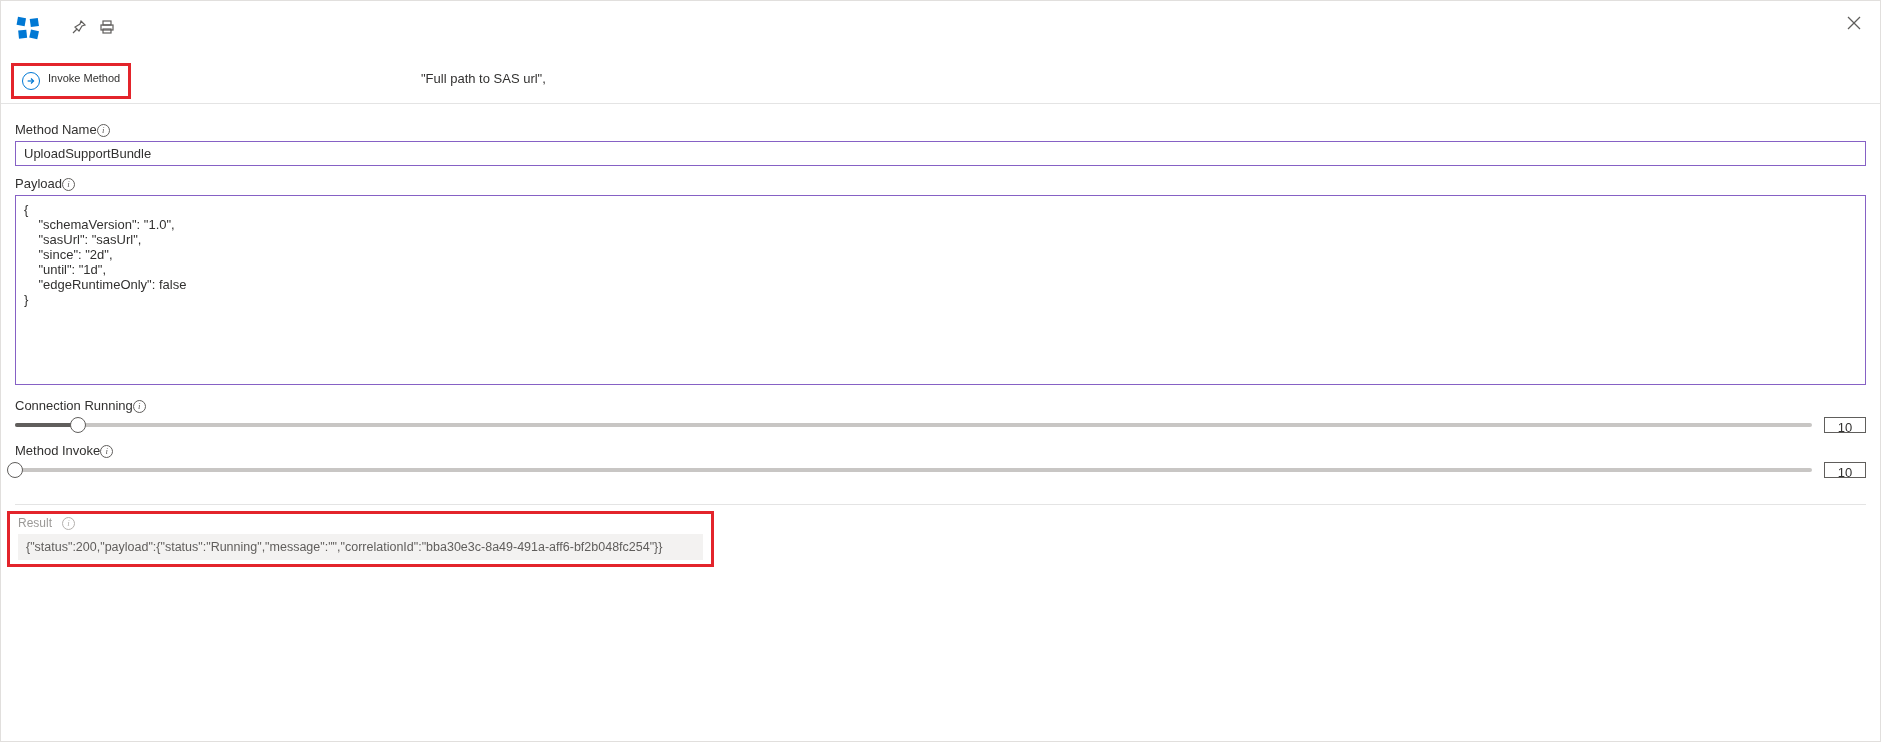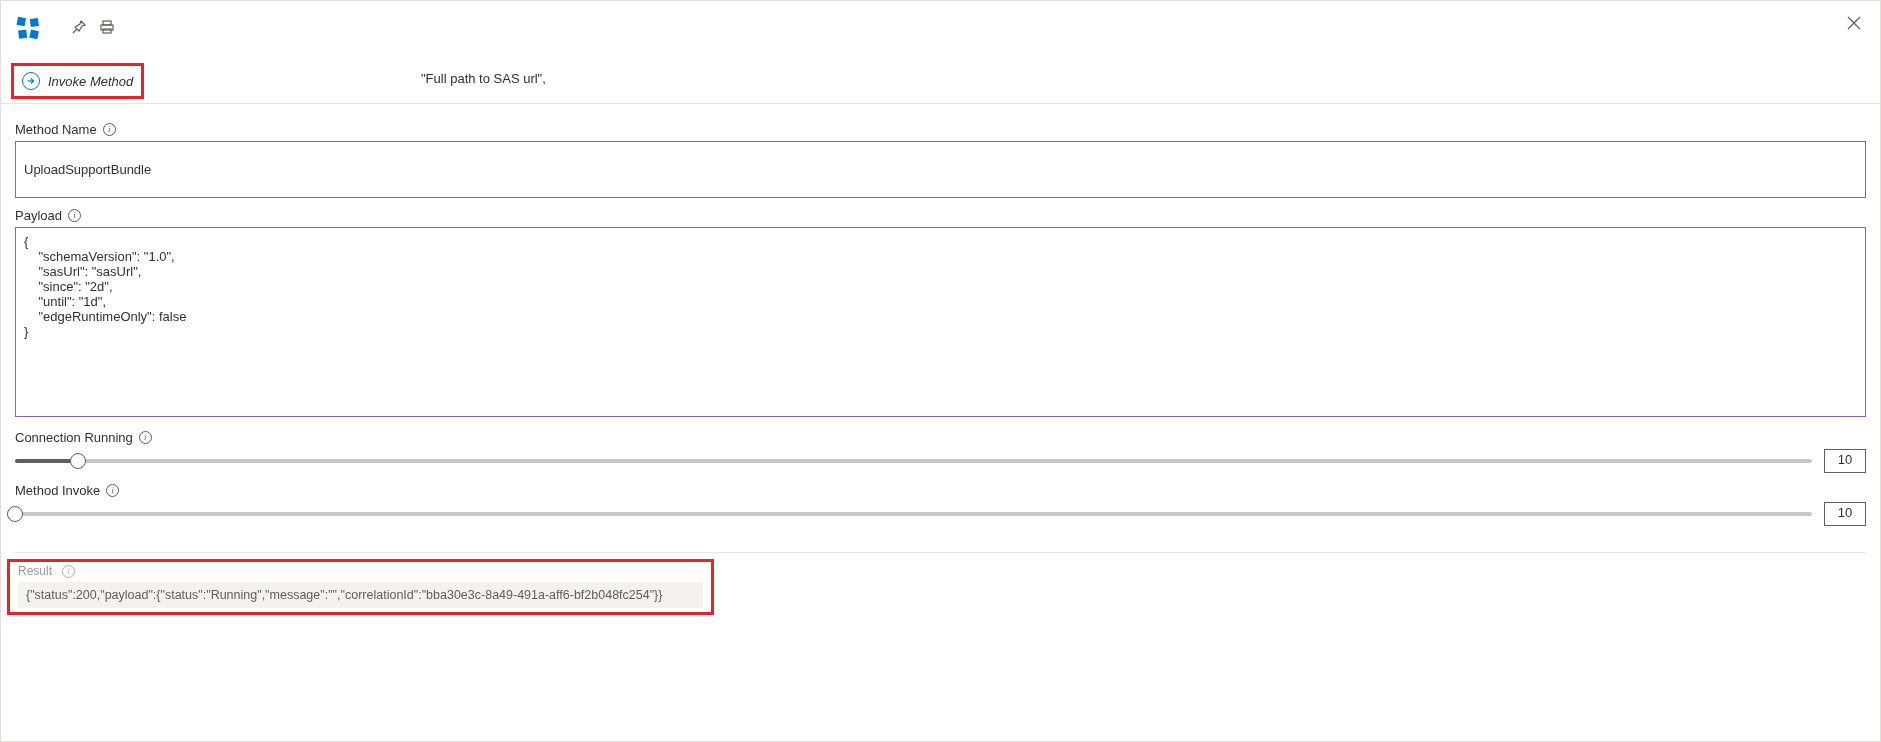--- a/index.html
+++ b/index.html
@@ -49,51 +49,50 @@
   }
   .floating-text {
     position:absolute; left:420px; top:70px; font-size:13px; color:#323130;
   }
   .toolbar {
     margin-top: 20px;
     border-bottom: 1px solid #e4e4e4;
     padding: 0 0 0 10px;
   }
   .invoke-btn {
-    display:inline-flex; align-items:center; gap:8px;
+    display:inline-flex; gap:8px;
     padding: 6px 8px;
-    font-size:13px; color:#323130;
+    font-size:11px; color:#323130;
     cursor:pointer;
-    font-style:italic;
   }
   .invoke-highlight {
     border: 3px solid #e3242b;
     display:inline-block;
     margin-bottom: 4px;
   }
   .invoke-arrow {
     width:18px; height:18px;
     border:1.5px solid #0078d4; border-radius:50%;
     display:flex; align-items:center; justify-content:center;
     color:#0078d4;
   }
   .content { padding: 8px 14px 0 14px; }
   .field-label {
     font-size:13px; color:#323130;
-    display:flex; align-items:center; gap:6px;
+    display:flex; align-items:flex-end; 
     margin-top:10px; margin-bottom:4px;
   }
   .info-icon {
     width:13px; height:13px; border:1px solid #605e5c; border-radius:50%;
     display:inline-flex; align-items:center; justify-content:center;
     font-size:9px; color:#605e5c; font-style:italic; font-family:Georgia,serif;
     line-height:1;
   }
   .text-input {
-    width:100%; border:1px solid #8661c5; padding:20px 8px;
+    width:100%; border:1px solid #8661c5; padding:4px 8px;
     font-size:13px; font-family:inherit; color:#323130;
     outline:none;
   }
   .textarea-input {
     width:100%; height:190px; border:1px solid #8661c5;
     padding:6px 8px; font-size:13px; font-family:inherit; color:#323130;
     resize:none; outline:none; white-space:pre;
   }
   .slider-row {
     display:flex; align-items:center; gap:12px; margin-top:4px;
@@ -102,21 +101,21 @@
     position:relative; flex:1; height:4px; background:#c8c6c4; border-radius:2px;
   }
   .slider-fill {
     position:absolute; left:0; top:0; height:100%; background:#605e5c; border-radius:2px;
   }
   .slider-thumb {
     position:absolute; top:50%; width:16px; height:16px; background:#fff;
     border:1px solid #605e5c; border-radius:50%; transform:translate(-50%,-50%);
   }
   .slider-value {
-    width:42px; height:24px; border:1px solid #605e5c; text-align:center;
+    width:42px; height:16px; border:1px solid #605e5c; text-align:center;
     font-size:13px; padding-top:2px;
   }
   .divider {
     margin-top:26px; border:none; border-top:1px solid #e4e4e4;
   }
   .result-section { padding:6px 0 0 0; }
   .result-highlight {
     border:3px solid #e3242b; padding:2px 8px 4px 8px; margin:0 0 0 -8px;
     width:707px;
   }

